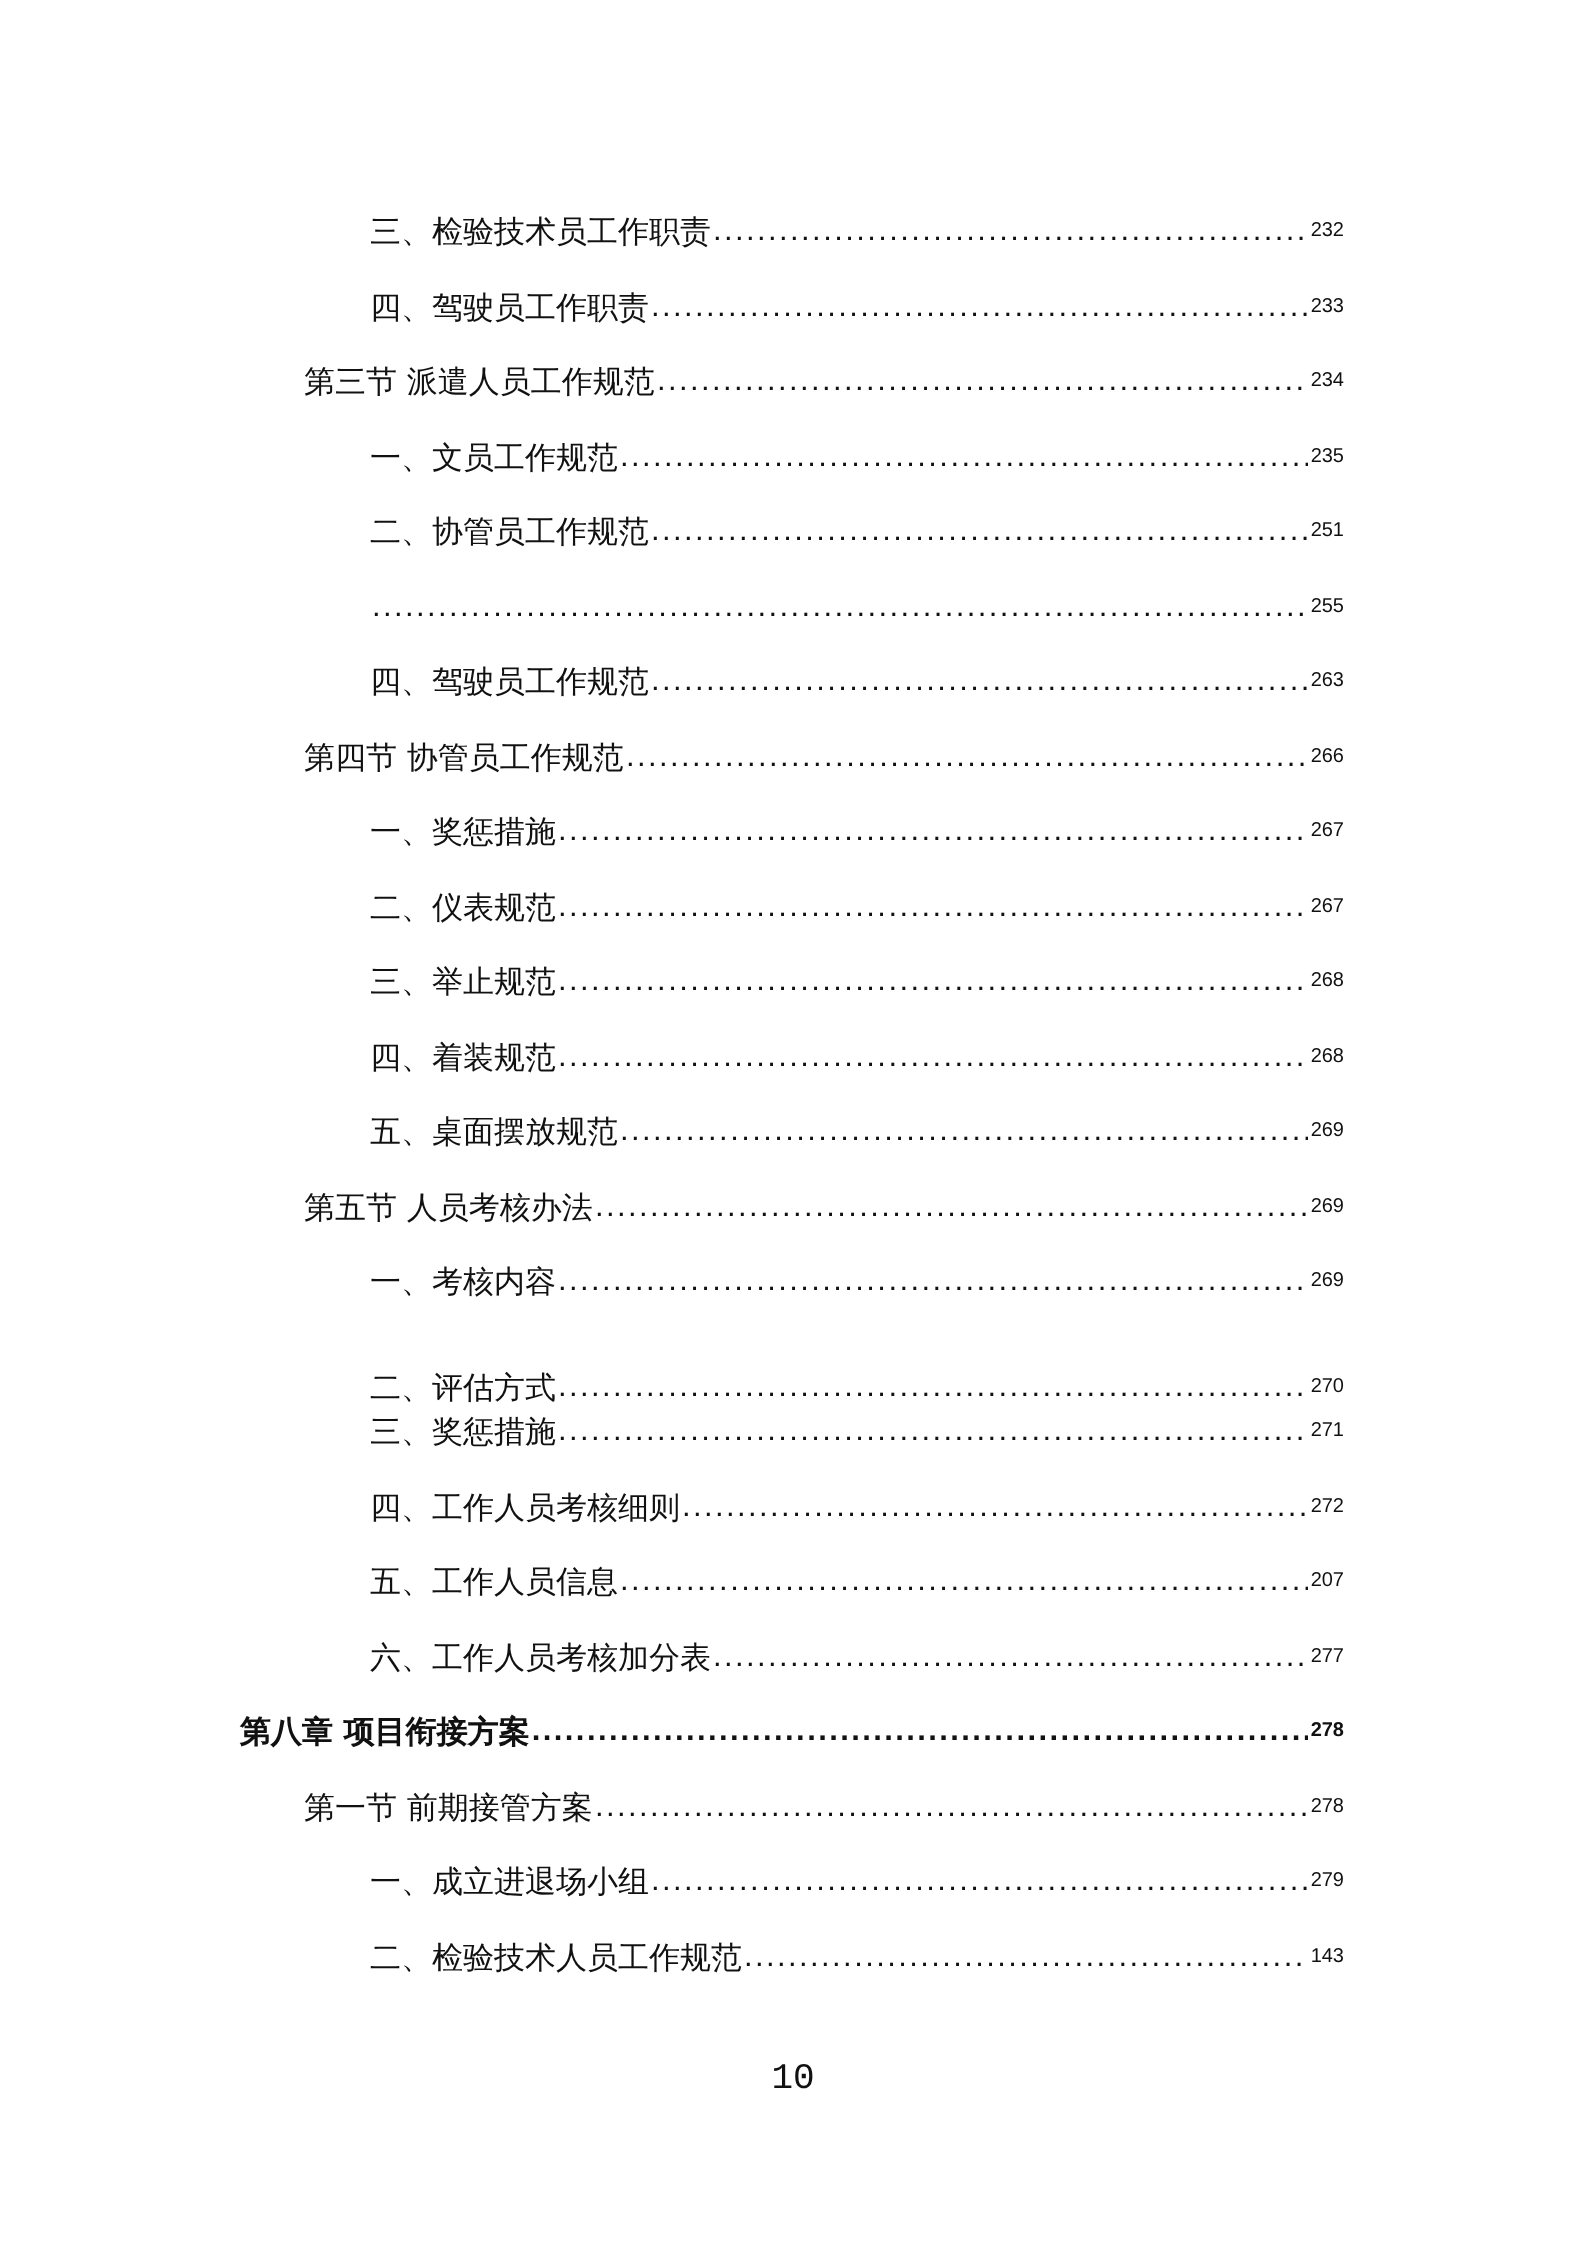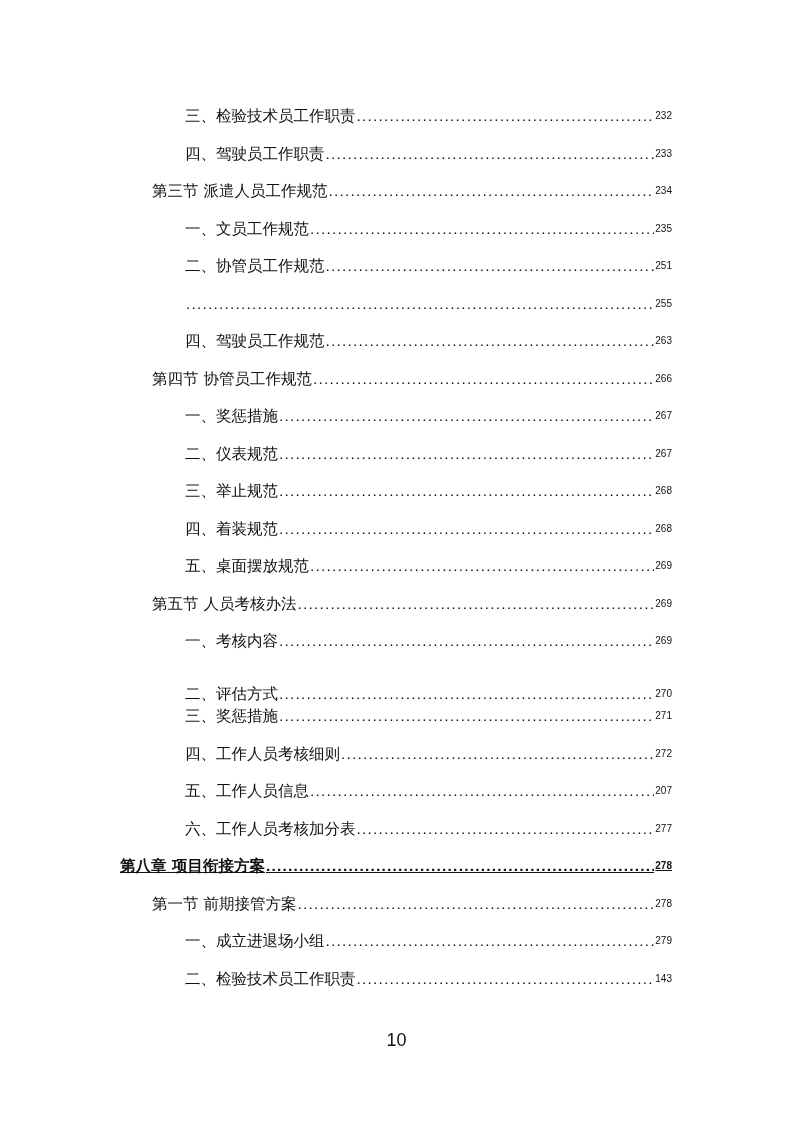--- a/index.html
+++ b/index.html
@@ -6,25 +6,25 @@
     body { width: 793px; height: 1122px; position: relative; overflow: hidden;
            font-family: "DejaVu Sans", "Liberation Sans", sans-serif; color: #111; }
     .toc { position: absolute; left: 0; top: 105px; width: 793px; }
     .row { position: absolute; height: 30px; display: flex; align-items: flex-start; font-size: 15.5px; line-height: 22px; }
     .row .title { white-space: nowrap; flex: 0 0 auto; }
     .row .leader { flex: 1 1 auto; overflow: hidden; white-space: nowrap; margin: 0 1px; position: relative; top: 0px;
                    font-family: "Liberation Sans", sans-serif; letter-spacing: 1.2px; }
     .row .leader::after { content: "................................................................................................................................................................................................"; }
     .row .page { flex: 0 0 auto; font-family: "Liberation Sans", sans-serif; font-size: 10px; }
     .lvl1 { left: 120px; width: 552px; }
-    .lvl1 .title, .lvl1 .page, .lvl1 .leader { font-weight: bold; text-decoration: underline; }
+    .lvl1 .title, .lvl1 .page, .lvl1 .leader { font-weight: bold; }
     .lvl2 { left: 152px; width: 520px; }
     .lvl3 { left: 185px; width: 487px; }
     .footer { position: absolute; left: 0; width: 793px; top: 1030px; text-align: center;
-              font-family: Liberation Sans, sans-serif; font-size: 18px; }
+              font-family: Liberation Mono, monospace; font-size: 18px; }
   </style>
 </head>
 <body>
 
 <div class="toc">
   <div class="row lvl3" style="top:0px">
     <span class="title">三、检验技术员工作职责</span>
     <span class="leader"></span>
     <span class="page">232</span>
   </div>
@@ -131,19 +131,19 @@
     <span class="title">第一节  前期接管方案</span>
     <span class="leader"></span>
     <span class="page">278</span>
   </div>
   <div class="row lvl3" style="top:825px">
     <span class="title">一、成立进退场小组</span>
     <span class="leader"></span>
     <span class="page">279</span>
   </div>
   <div class="row lvl3" style="top:862.5px">
-    <span class="title">二、检验技术员工作职责</span>
+    <span class="title">二、检验技术人员工作规范</span>
     <span class="leader"></span>
     <span class="page">143</span>
   </div>
 </div>
 
 <div class="footer">10</div>
 
 </body></html>

